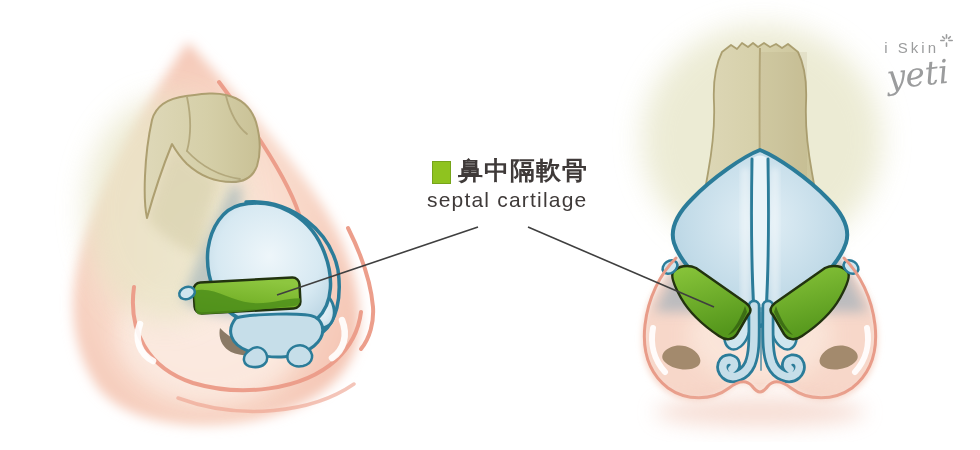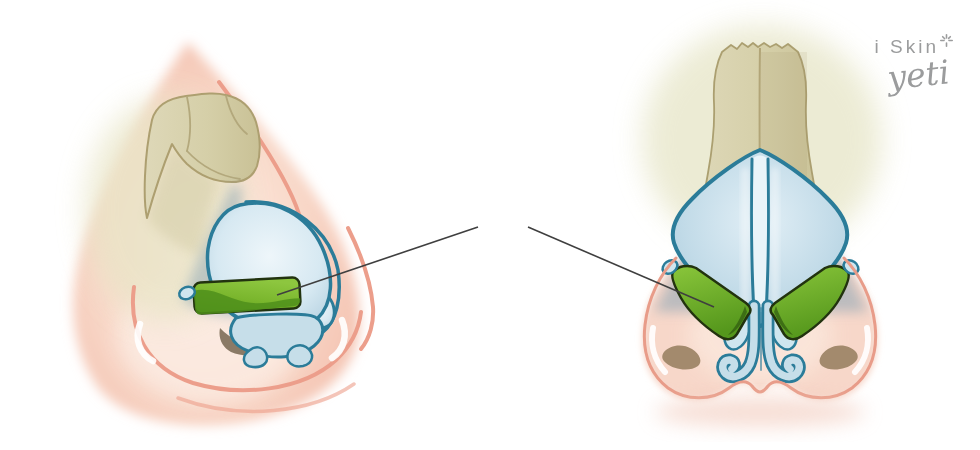--- a/index.html
+++ b/index.html
@@ -9,21 +9,21 @@
   }
   .art{position:absolute;left:0;top:0;}
   
   .legend{position:absolute;left:427px;top:157px;color:#3f3a39;z-index:5;}
   .legend-row{display:flex;align-items:flex-start;}
   .legend-swatch{width:19px;height:23px;margin:4px 7px 0 5px;border:1px solid #76a41a;box-sizing:border-box;}
   .legend-zh{font-size:25px;font-weight:600;letter-spacing:1px;line-height:1.1;font-family:"DejaVu Sans","Liberation Sans",sans-serif;}
   .legend-en{font-size:21px;font-weight:400;letter-spacing:1.2px;margin-top:3px;color:#3f3a39;}
   
   .logo{position:absolute;right:27px;top:33px;text-align:right;color:#9b9c9d;z-index:5;}
-  .logo-top{font-size:19px;letter-spacing:3px;display:inline-block;}
+  .logo-top{font-size:15px;letter-spacing:3px;display:inline-block;}
   .logo-sparkle{display:inline-block;vertical-align:6px;margin-left:1px;}
   .logo-script{font-family:"DejaVu Serif","Liberation Serif",serif;font-style:italic;font-size:33px;line-height:1;margin-top:1px;margin-right:4px;transform:rotate(-6deg);transform-origin:center;}
 </style>
 </head>
 <body>
 
 <div class="canvas">
 
   <svg class="art" width="980" height="450" viewBox="0 0 980 450">
     <defs>
@@ -169,20 +169,27 @@
       </g>
       <ellipse cx="760" cy="412" rx="105" ry="15" fill="#f0c3b2" opacity="0.55" filter="url(#b10)"></ellipse>
     </g>
 
     <g stroke="#3f3f3f" stroke-width="1.6">
       <line x1="478" y1="227" x2="277" y2="295"></line>
       <line x1="528" y1="227" x2="714" y2="307"></line>
     </g>
   </svg>
 
+  <div class="legend">
+    <div class="legend-row">
+      <span class="legend-swatch" style="background: rgb(143, 195, 31);"></span>
+      <span class="legend-zh">鼻中隔軟骨</span>
+    </div>
+    <div class="legend-en">septal cartilage</div>
+  </div>
 
   <div class="logo">
     <div>
       <span class="logo-top">i Skin</span><span class="logo-sparkle"><svg width="13" height="13" viewBox="0 0 13 13">
             <g stroke="#9b9c9d" stroke-width="1.6" stroke-linecap="round">
               <line x1="6.5" y1="0.8" x2="6.5" y2="4"></line>
               <line x1="6.5" y1="9" x2="6.5" y2="12.2"></line>
               <line x1="0.8" y1="6.5" x2="4" y2="6.5"></line>
               <line x1="9" y1="6.5" x2="12.2" y2="6.5"></line>
               <line x1="2.7" y1="2.7" x2="4.7" y2="4.7"></line>

